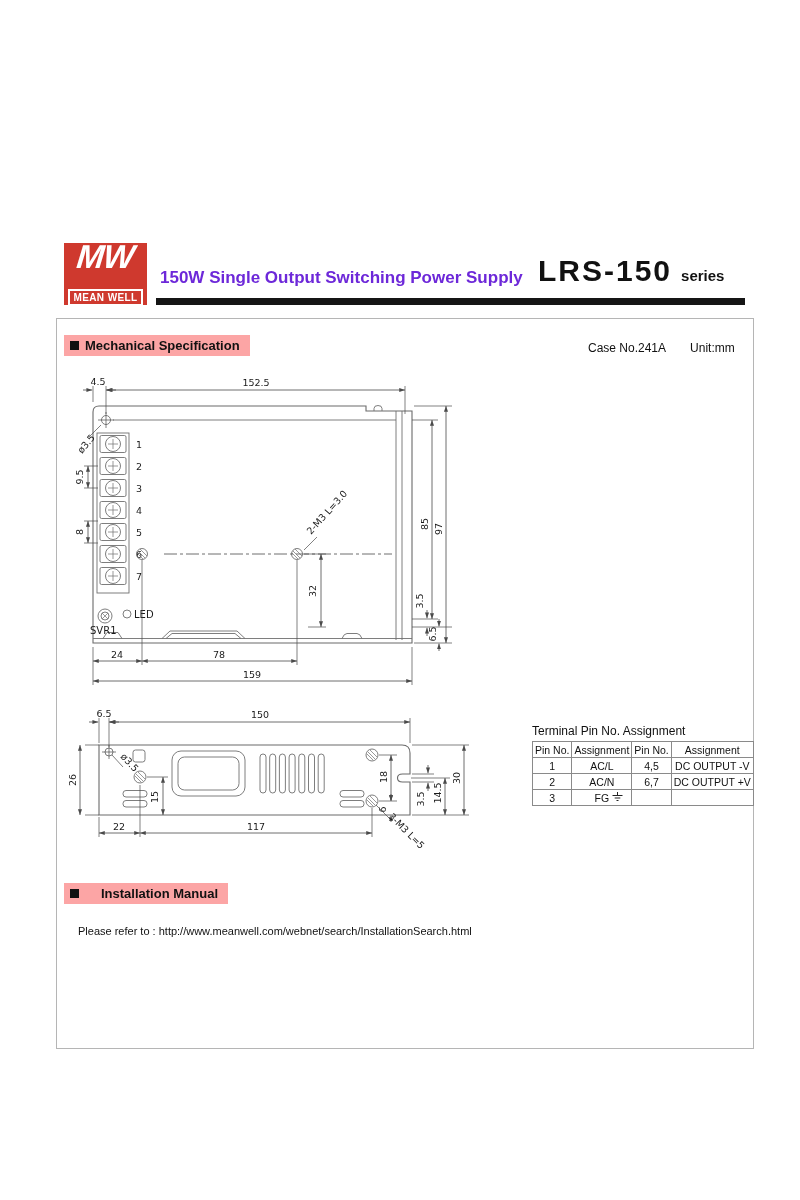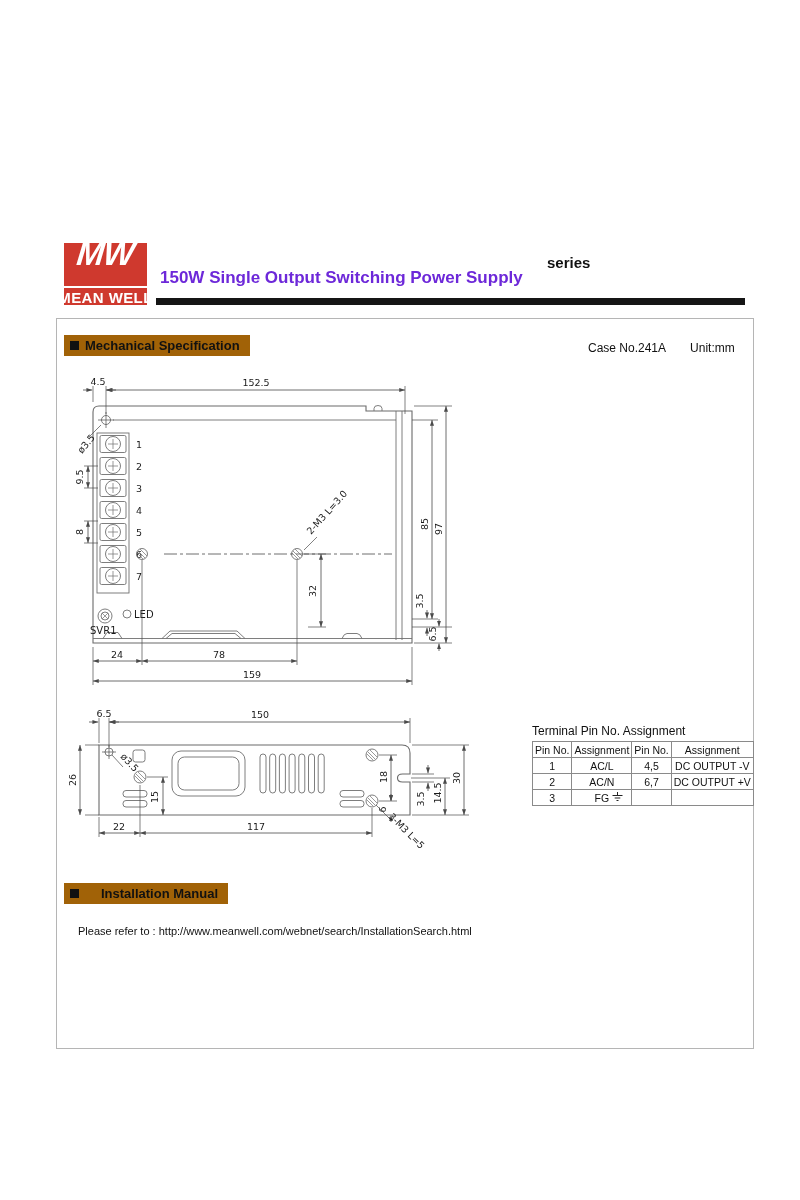--- a/index.html
+++ b/index.html
@@ -2,32 +2,32 @@
 <html><head>
 <meta charset="utf-8">
 <style>
   html,body{margin:0;padding:0;}
   body{width:800px;height:1200px;background:#fff;font-family:"Liberation Sans",sans-serif;position:relative;overflow:hidden;}
   .abs{position:absolute;}
 
   
   .logo{left:64px;top:243px;width:83px;height:62px;background:#cf392e;display:flex;flex-direction:column;align-items:center;justify-content:center;}
   .logo .mw{color:#fff;font-weight:bold;font-style:italic;font-size:33px;line-height:30px;letter-spacing:-1px;transform:skewX(-6deg);}
-  .logo .brand{border:2px solid #fff;color:#fff;font-size:15px;font-weight:bold;letter-spacing:.4px;padding:1px 3px;margin-top:17px;white-space:nowrap;}
+  .logo .brand{border:2px solid #fff;color:#fff;font-size:10px;font-weight:bold;letter-spacing:.4px;padding:1px 3px;margin-top:17px;white-space:nowrap;}
   .doc-title{left:160px;top:268px;font-size:17px;font-weight:bold;color:#6d28d9;}
   .series-wrap{left:538px;top:254px;display:flex;align-items:baseline;}
   .series-main{font-size:30px;font-weight:bold;letter-spacing:2px;color:#111;}
   .series-suffix{font-size:15px;font-weight:bold;margin-left:9px;color:#111;}
   .black-bar{left:156px;top:298px;width:589px;height:7px;background:#151515;}
 
   
   .frame{left:56px;top:318px;width:696px;height:729px;border:1px solid #b5b5b5;}
 
   
-  .sec{background:#a16207;display:inline-flex;align-items:center;padding:3px 10px 3px 6px;}
+  .sec{background:#fca5a5;display:inline-flex;align-items:center;padding:3px 10px 3px 6px;}
   .sec .sq{width:9px;height:9px;background:#111;margin-right:6px;flex:none;}
   .sec .lbl{font-size:13px;font-weight:bold;color:#111;white-space:nowrap;}
   .mech-sec{left:64px;top:335px;}
   .inst-sec{left:64px;top:883px;gap:16px;}
   .case-info{left:588px;top:341px;display:flex;gap:24px;font-size:12px;color:#111;}
   .inst-note{left:78px;top:909px;font-size:11px;color:#111;text-decoration:none;margin-top:16px;}
 
   
   svg{position:absolute;overflow:visible;}
   .ol{fill:none;stroke:#6b6b6b;stroke-width:1.1;}
@@ -49,20 +49,21 @@
 </style>
 </head>
 <body>
 
 <div class="abs logo">
   <div class="mw">MW</div>
   <div class="brand">MEAN WELL</div>
 </div>
 <div class="abs doc-title">150W Single Output Switching Power Supply</div>
 <div class="abs series-wrap">
+  <span class="series-main">LRS-150</span>
   <span class="series-suffix">series</span>
 </div>
 <div class="abs black-bar"></div>
 
 <div class="abs frame"></div>
 
 <div class="abs sec mech-sec">
   <span class="sq"></span>
   <span class="lbl">Mechanical Specification</span>
 </div>

